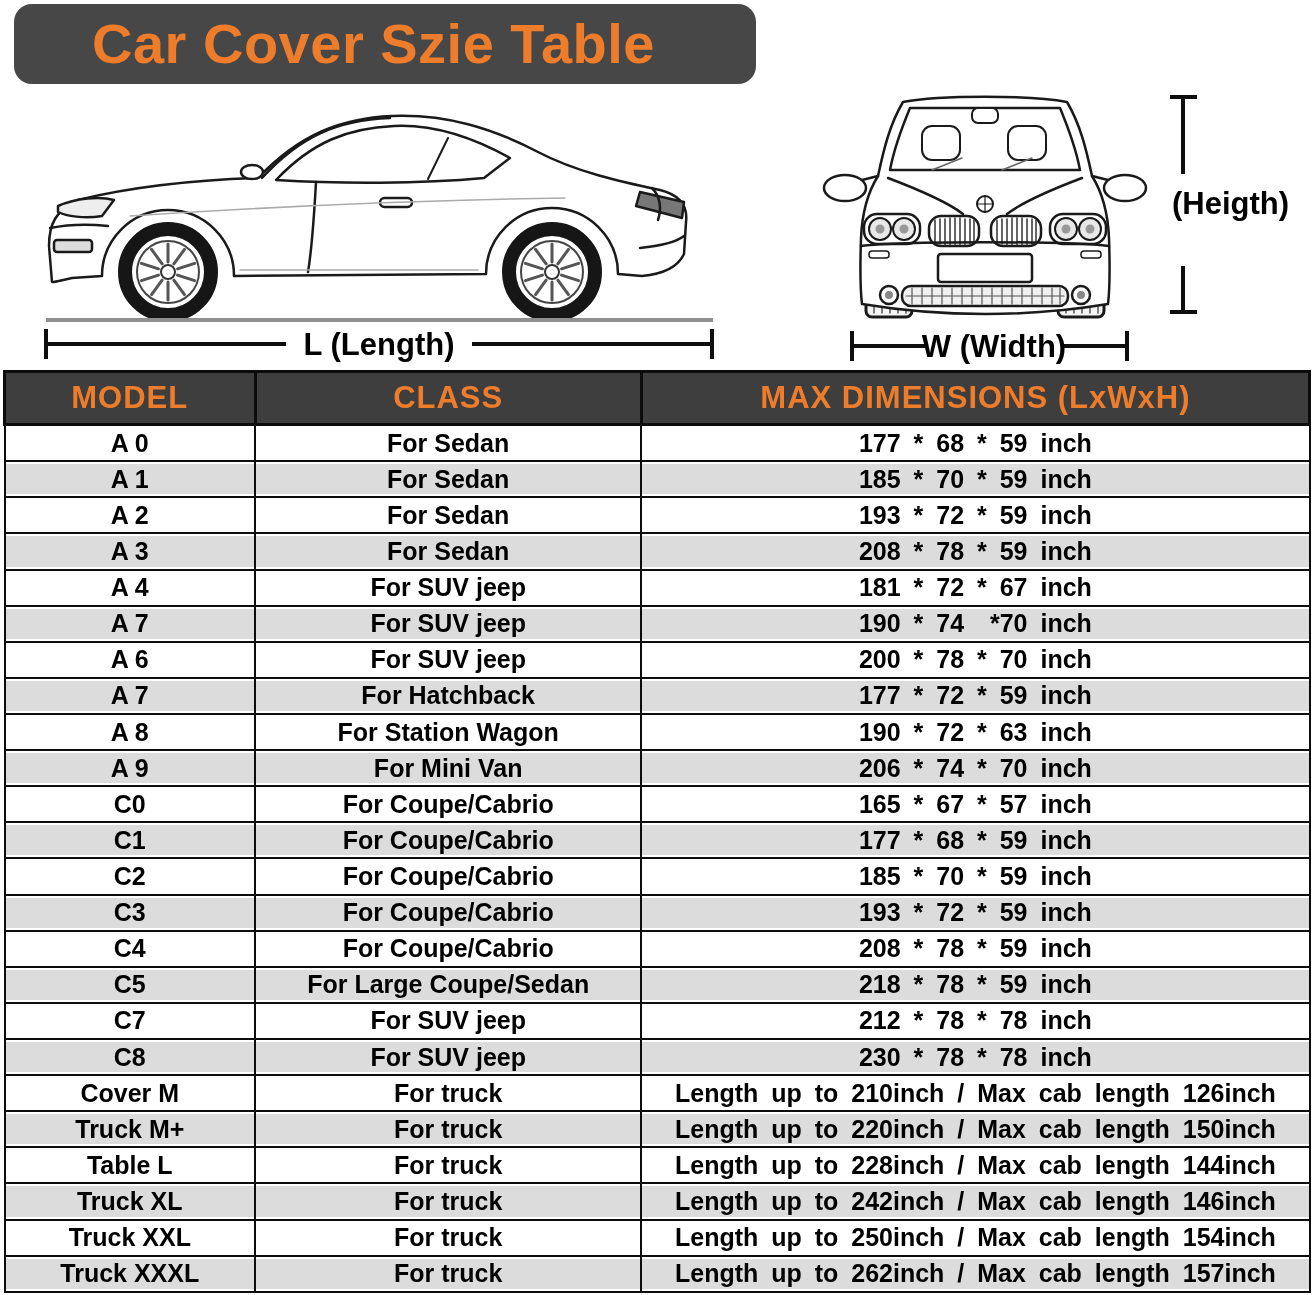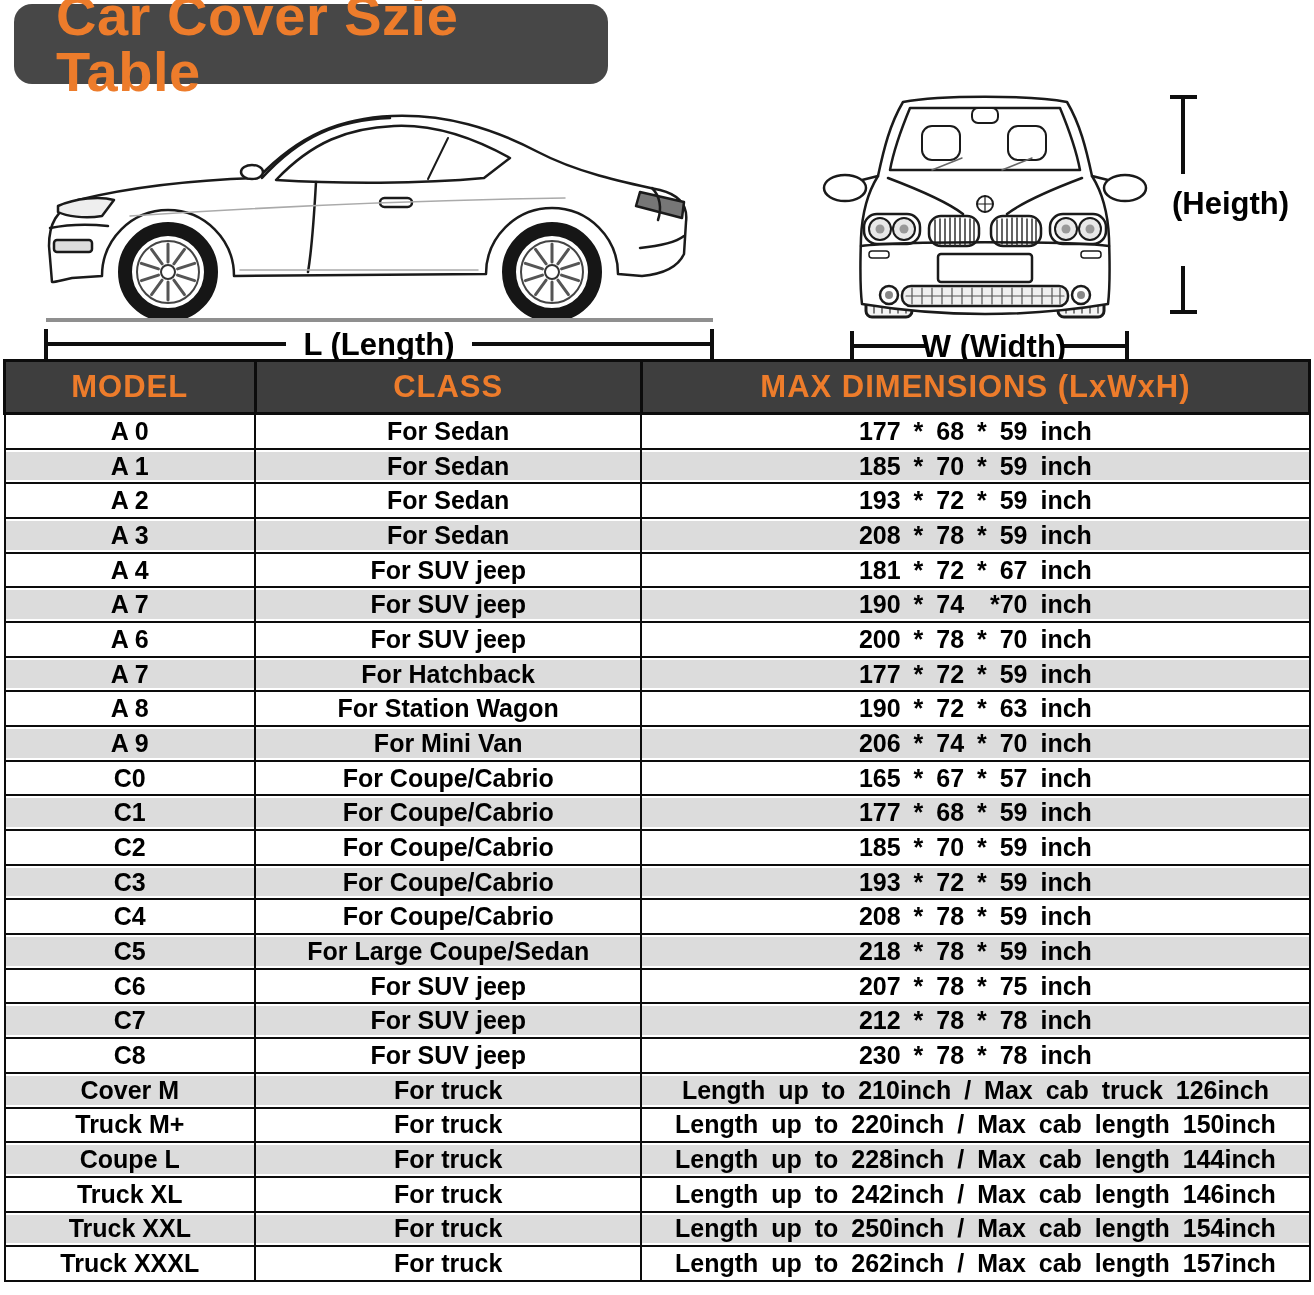--- a/index.html
+++ b/index.html
@@ -8,42 +8,42 @@
     background:#ffffff;
     font-family:"Liberation Sans",sans-serif;
     position:relative;
     overflow:hidden;
   }
   .page{position:absolute;inset:0;}
 
   
   .title-bar{
     position:absolute;left:14px;top:4px;
-    width:594px;height:80px;
+    width:706px;height:80px;
     background:var(--title-bg,#474747);
     border-radius:18px;
-    display:flex;align-items:center;
+    display:flex;align-items:center;padding-left:36px;
   }
   .title-bar h1{
     margin:0;padding-left:42px;
     font-size:56px;font-weight:bold;line-height:1;
     color:var(--accent-orange,#ED7C2B);
     letter-spacing:0.5px;
   }
 
   
   .diagram-svg{position:absolute;left:0;top:88px;}
   .dim-text{
     font-family:"Liberation Sans",sans-serif;
     font-size:31px;font-weight:bold;fill:#000000;
   }
 
   
   .size-table{
-    position:absolute;left:3px;top:359px;
+    position:absolute;left:3px;top:370px;
     width:1308px;height:923px;
     border-collapse:collapse;table-layout:fixed;
     font-family:"Liberation Sans",sans-serif;
   }
   .size-table col.c-model{width:19.2%;}
   .size-table col.c-class{width:29.6%;}
   .size-table col.c-dim{width:51.2%;}
   .size-table th{
     background:var(--header-bg,#3E3E3E);
     color:var(--accent-orange,#ED7C2B);
@@ -310,46 +310,41 @@
           <td>C4</td>
           <td>For Coupe/Cabrio</td>
           <td class="dim">208 * 78 * 59 inch</td>
         </tr>
         <tr>
           <td>C5</td>
           <td>For Large Coupe/Sedan</td>
           <td class="dim">218 * 78 * 59 inch</td>
         </tr>
         <tr>
-          <td>C6</td>
-          <td>For SUV jeep</td>
-          <td class="dim">207 * 78 * 75 inch</td>
-        </tr>
-        <tr>
           <td>C7</td>
           <td>For SUV jeep</td>
           <td class="dim">212 * 78 * 78 inch</td>
         </tr>
         <tr>
           <td>C8</td>
           <td>For SUV jeep</td>
           <td class="dim">230 * 78 * 78 inch</td>
         </tr>
         <tr>
           <td>Cover M</td>
           <td>For truck</td>
-          <td class="dim">Length up to 210inch / Max cab truck 126inch</td>
+          <td class="dim">Length up to 210inch / Max cab length 126inch</td>
         </tr>
         <tr>
           <td>Truck M+</td>
           <td>For truck</td>
           <td class="dim">Length up to 220inch / Max cab length 150inch</td>
         </tr>
         <tr>
-          <td>Coupe L</td>
+          <td>Table L</td>
           <td>For truck</td>
           <td class="dim">Length up to 228inch / Max cab length 144inch</td>
         </tr>
         <tr>
           <td>Truck XL</td>
           <td>For truck</td>
           <td class="dim">Length up to 242inch / Max cab length 146inch</td>
         </tr>
         <tr>
           <td>Truck XXL</td>

